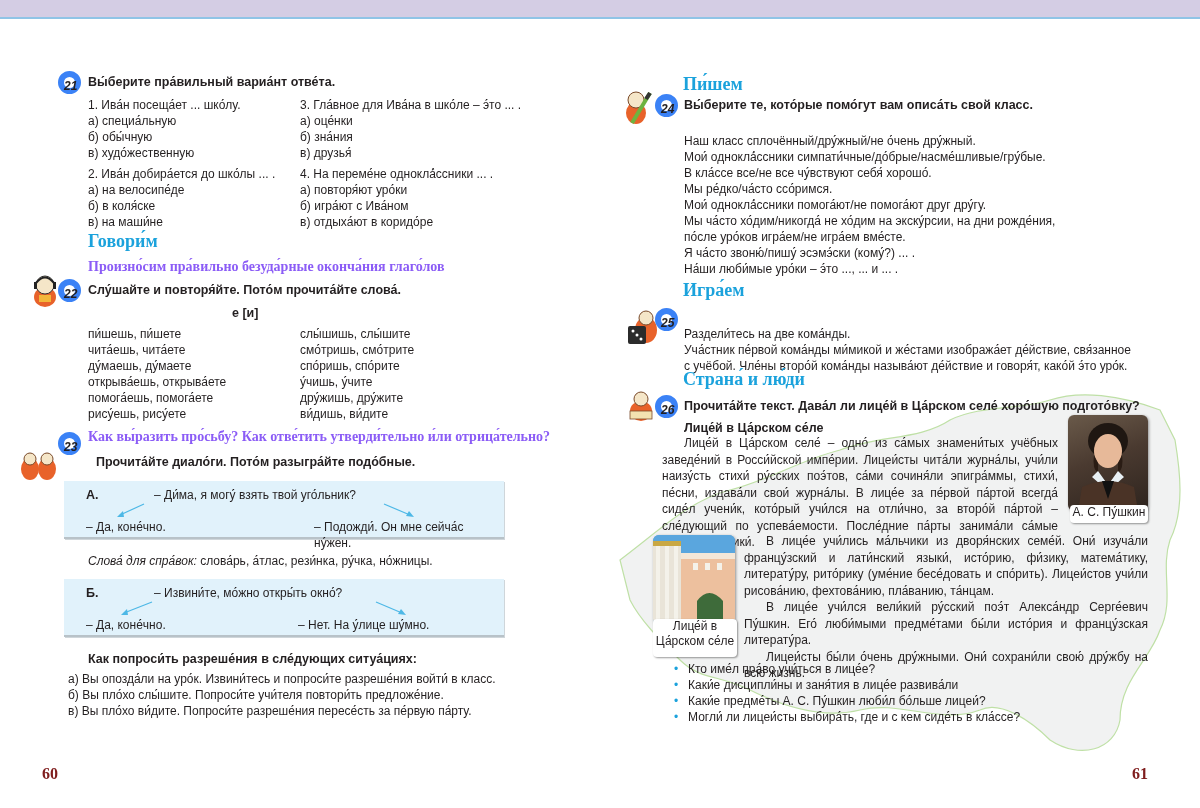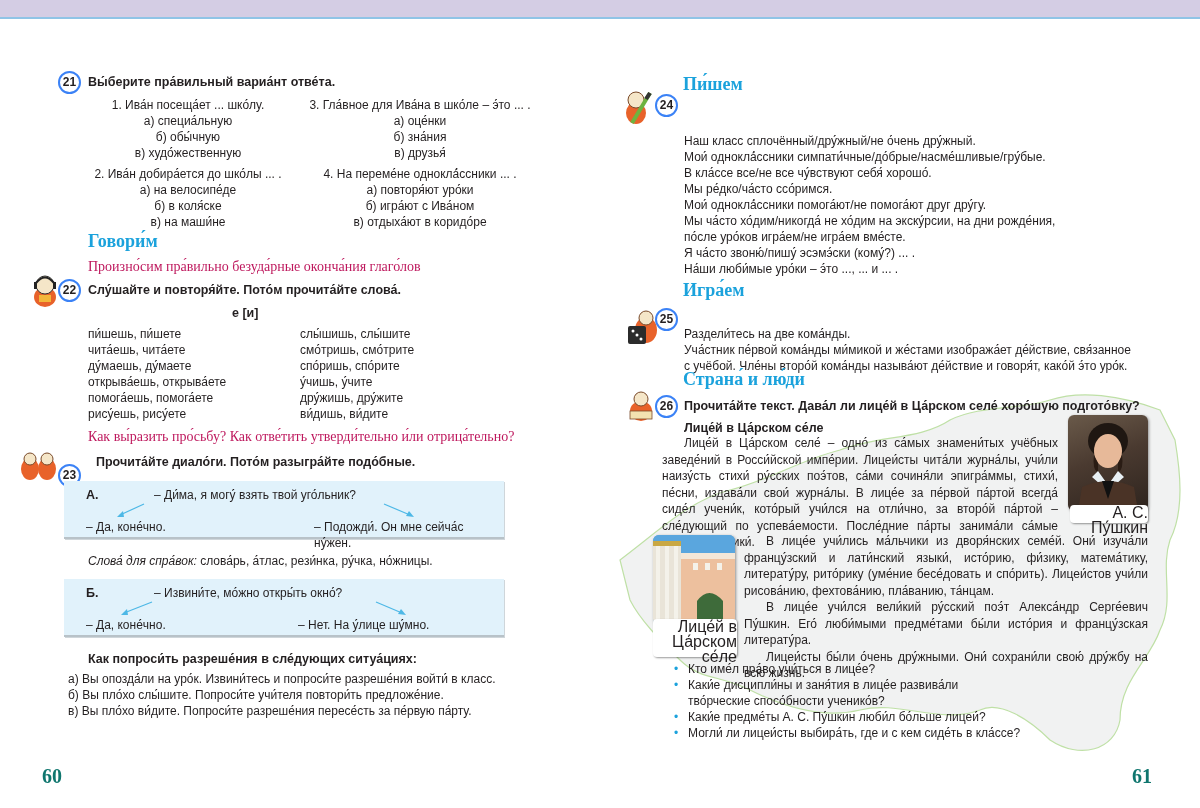--- a/index.html
+++ b/index.html
@@ -3,32 +3,32 @@
 <meta charset="utf-8">
 <style>
   * { box-sizing: border-box; margin: 0; padding: 0; }
   html, body { width: 1200px; height: 808px; overflow: hidden; background: #fff; }
   body { font-family: "Liberation Sans", sans-serif; color: #231f20; position: relative; }
   .top-band { position: absolute; left: 0; top: 0; width: 1200px; height: 19px; background: #d4cde4; border-bottom: 2px solid #8fc4e6; }
   .page { position: absolute; top: 21px; height: 787px; }
   .page-left { left: 0; width: 600px; }
   .page-right { left: 600px; width: 600px; }
   .abs { position: absolute; }
-  .num-circle { position: absolute; width: 23px; height: 23px; border: 2px solid #3b82f6; border-radius: 50%; font-size: 12px; font-weight: bold; text-align: center; line-height: 19px; color: #231f20; background: #fff; }
+  .num-circle { position: absolute; width: 23px; height: 23px; border: 6px solid #3b82f6; border-radius: 50%; font-size: 12px; font-weight: bold; text-align: center; line-height: 19px; color: #231f20; background: #fff; font-style: italic; }
   .task { font-size: 12.5px; font-weight: bold; line-height: 16px; }
   .txt { font-size: 12px; line-height: 16px; }
   .section-title { font-family: "Liberation Serif", serif; font-weight: bold; color: #1ba2dc; font-size: 18px; }
-  .sub-title { font-family: "Liberation Serif", serif; font-weight: normal; color: #be185d; font-size: 14px; }
-  .page-num { font-family: "Liberation Serif", serif; font-weight: bold; color: #0f766e; font-size: 20px; }
+  .sub-title { font-family: "Liberation Serif", serif; font-weight: bold; color: #8b5cf6; font-size: 14px; }
+  .page-num { font-family: "Liberation Serif", serif; font-weight: bold; color: #7f1d1d; font-size: 16px; }
   .dialog-box { position: absolute; background: #e1f2fb; border-bottom: 2px solid #b8c2c8; box-shadow: 1px 1px 0 #cfd6da; }
-  .list-line { white-space: nowrap; text-align: center; }
+  .list-line { white-space: nowrap; }
   .map-bg { position: absolute; left: 600px; top: 380px; width: 590px; height: 390px; }
   .bullet { color: #1ba2dc; display: inline-block; width: 14px; }
   .photo-frame { position: absolute; border-radius: 6px; overflow: hidden; box-shadow: 1px 1px 3px rgba(0,0,0,0.4); }
-  .caption { position: absolute; background: #fff; border-radius: 4px; box-shadow: 1px 1px 2px rgba(0,0,0,0.4); font-size: 16px; text-align: right; line-height: 15px; }
+  .caption { position: absolute; background: #fff; border-radius: 4px; box-shadow: 1px 1px 2px rgba(0,0,0,0.4); font-size: 12px; text-align: center; line-height: 15px; }
   .justify { text-align: justify; }
   .indent { text-indent: 22px; }
 </style>
 </head>
 <body>
 
 <div class="top-band"></div>
 
 <svg class="map-bg" viewBox="0 0 590 390">
   <path d="M20,180 C60,150 90,120 130,110 C170,100 200,80 240,70 C280,55 320,60 350,40 C380,25 420,30 450,20 C480,10 520,15 560,30 L575,60 C580,90 585,130 570,160 C560,190 575,220 560,250 C550,280 520,300 520,340 C515,370 480,380 450,360 C430,340 400,320 380,330 C340,345 300,320 260,330 C220,340 180,325 150,310 C120,295 100,300 80,280 C60,260 40,240 30,220 Z" fill="#f1f2f2" stroke="#bfe0a6" stroke-width="1.2"></path>
@@ -97,21 +97,21 @@
   </div>
 
   <div class="abs sub-title" style="left:88px;top:408px;">Как вы́разить про́сьбу? Как отве́тить утверди́тельно и́ли отрица́тельно?</div>
 
   <svg class="abs" style="left:20px;top:428px;" width="38" height="32" viewBox="0 0 38 32">
     <ellipse cx="10" cy="20" rx="9" ry="11" fill="#e8622a"></ellipse>
       <circle cx="10" cy="10" r="6" fill="#f5e6c8" stroke="#7a4a2a"></circle>
     <ellipse cx="27" cy="20" rx="9" ry="11" fill="#e8622a"></ellipse>
       <circle cx="27" cy="10" r="6" fill="#f5e6c8" stroke="#7a4a2a"></circle>
   </svg>
-  <div class="num-circle" style="left:58px;top:443px;">23</div>
+  <div class="num-circle" style="left:58px;top:411px;">23</div>
   <div class="abs task" style="left:96px;top:433px;">Прочита́йте диало́ги. Пото́м разыгра́йте подо́бные.</div>
 
   <div class="dialog-box" style="left:64px;top:460px;width:440px;height:58px;">
     <div class="abs task" style="left:22px;top:6px;">А.</div>
     <div class="abs txt" style="left:90px;top:6px;">– Ди́ма, я могу́ взять твой уго́льник?</div>
     <svg class="abs" style="left:50px;top:20px;" width="380" height="18">
       <line x1="30" y1="3" x2="6" y2="14" stroke="#4db8e6" stroke-width="1.2"></line>
         <polygon points="3,16 9,10 10,16" fill="#4db8e6"></polygon>
       <line x1="270" y1="3" x2="296" y2="14" stroke="#4db8e6" stroke-width="1.2"></line>
         <polygon points="300,16 292,15 295,10" fill="#4db8e6"></polygon>
@@ -150,20 +150,21 @@
 <div class="page page-right">
   <div class="abs section-title" style="left:83px;top:53px;">Пи́шем</div>
   <svg class="abs" style="left:24px;top:68px;" width="28" height="36" viewBox="0 0 28 36">
     <ellipse cx="12" cy="24" rx="10" ry="11" fill="#e8622a"></ellipse>
       <circle cx="12" cy="11" r="8" fill="#f5e6c8" stroke="#7a4a2a"></circle>
     <line x1="26" y1="4" x2="8" y2="34" stroke="#6db33f" stroke-width="4"></line>
       <line x1="26" y1="4" x2="22" y2="10" stroke="#333" stroke-width="4"></line>
   </svg>
   <div class="num-circle" style="left:55px;top:73px;">24</div>
   <div class="abs task" style="left:84px;top:76px;">
+    <div>Вы́берите те, кото́рые помо́гут вам описа́ть свой класс.</div>
   </div>
   <div class="abs txt" style="left:84px;top:112px;width:420px;">
     <div>Наш класс сплочённый/дру́жный/не о́чень дру́жный.</div>
     <div>Мои́ одноклá́ссники симпати́чные/до́брые/насме́шливые/гру́бые.</div>
     <div>В кла́ссе все/не все чу́вствуют себя́ хорошо́.</div>
     <div>Мы ре́дко/ча́сто ссо́римся.</div>
     <div>Мои́ одноклá́ссники помога́ют/не помога́ют друг дру́гу.</div>
     <div>Мы ча́сто хо́дим/никогда́ не хо́дим  на экску́рсии, на дни рожде́ния,</div>
     <div>по́сле уро́ков игра́ем/не игра́ем вме́сте.</div>
     <div>Я ча́сто звоню́/пишу́ эсэмэ́ски (кому́?) ... .</div>
@@ -235,19 +236,18 @@
 
   <div class="abs txt justify" style="left:144px;top:512px;width:404px;line-height:16.5px;">
     <div class="indent">В лице́е учи́лись ма́льчики из дворя́нских семе́й. Они́ изуча́ли францу́зский и лати́нский языки́, исто́рию, фи́зику, матема́тику, литерату́ру, рито́рику (уме́ние бесе́довать и спо́рить). Лицеи́стов учи́ли рисова́нию, фехтова́нию, пла́ванию, та́нцам.</div>
     <div class="indent">В лице́е учи́лся вели́кий ру́сский поэ́т Алекса́ндр Серге́евич Пу́шкин. Его́ люби́мыми предме́тами бы́ли исто́рия и францу́зская литерату́ра.</div>
     <div class="indent">Лицеи́сты бы́ли о́чень дру́жными. Они́ сохрани́ли свою́ дру́жбу на всю жизнь.</div>
   </div>
 
   <div class="abs txt" style="left:74px;top:640px;width:440px;">
     <div><span class="bullet">•</span><span>Кто име́л пра́во учи́ться в лице́е?</span></div>
     <div><span class="bullet">•</span><span>Каки́е дисципли́ны и заня́тия в лице́е развива́ли</span></div>
-    <div style="padding-left:14px;"><span>тво́рческие спосо́бности ученико́в?</span></div>
     <div><span class="bullet">•</span><span>Каки́е предме́ты А. С. Пу́шкин люби́л бо́льше лицеи́?</span></div>
     <div><span class="bullet">•</span><span>Могли́ ли лицеи́сты выбира́ть, где и с кем сиде́ть в кла́ссе?</span></div>
   </div>
 
   <div class="abs page-num" style="left:532px;top:744px;">61</div>
 </div>
 
 </body></html>

